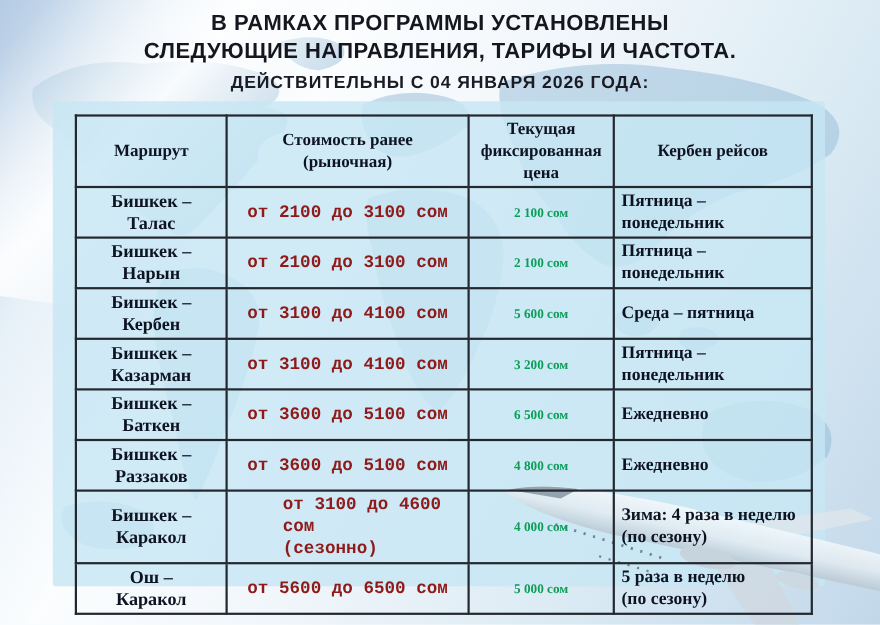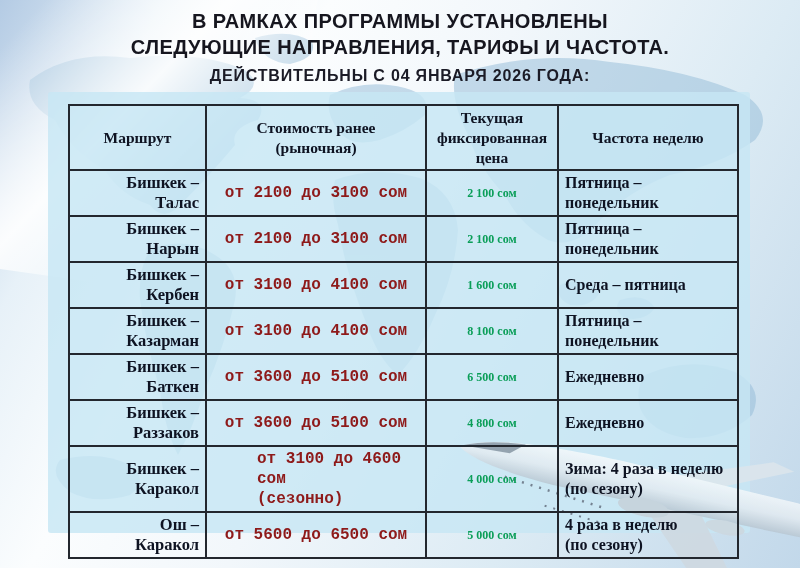--- a/index.html
+++ b/index.html
@@ -22,21 +22,21 @@
     font-family:"Liberation Sans",sans-serif;color:#16161f;}
   .title-line{font-size:20px;font-weight:bold;letter-spacing:.4px;line-height:26px;}
   .subtitle{font-size:16px;font-weight:bold;letter-spacing:.8px;line-height:22px;margin-top:5px;color:#1b1b26;}
   .plane-wrap{position:absolute;left:430px;top:392px;width:480px;height:250px;transform:rotate(12deg);z-index:3;opacity:.85;}
   table.tariffs{
     position:absolute;left:68px;top:104px;width:669px;z-index:4;
     border-collapse:collapse;table-layout:fixed;color:#0e1322;
   }
   table.tariffs td,table.tariffs th{border:2px solid #23272e;padding:2px 6px;vertical-align:middle;overflow:hidden;}
   th{font-size:15.5px;line-height:1.28;text-align:center;font-weight:bold;}
-  .cell-route{font-size:16.5px;font-weight:bold;text-align:right;padding-left:8px;line-height:20px;}
+  .cell-route{font-size:16.5px;font-weight:bold;text-align:center;padding-left:8px;line-height:20px;}
   .cell-prev{text-align:center;}
   .cell-prev span{display:inline-block;text-align:left;font-size:16px;font-weight:bold;line-height:20px;font-family:Liberation Mono, monospace;}
   .cell-fixed{text-align:center;font-size:12px;font-weight:bold;}
   .cell-freq{font-size:16px;font-weight:bold;text-align:left;padding-left:8px;line-height:20px;border-radius:13px;}
   .pre{white-space:pre-line;}
   tr.h-head{height:64px;} tr.r0{height:42px;} tr.r1{height:38px;} tr.r2{height:39px;}
   tr.r3{height:44px;} tr.r4{height:41px;} tr.r5{height:43px;} tr.r6{height:58px;} tr.r7{height:41px;}
 </style>
 </head>
 <body>
@@ -101,21 +101,21 @@
         <col style="width:180px">
       </colgroup>
     <tbody>
         <tr class="h-head">
       <th><span class="pre">Маршрут</span></th>
       <th><span class="pre">Стоимость ранее
 (рыночная)</span></th>
       <th><span class="pre">Текущая
 фиксированная
 цена</span></th>
-      <th><span class="pre">Частота неделю</span></th>
+      <th><span class="pre">Кербен рейсов</span></th>
     </tr>
     <tr class="r0">
       <td class="cell-route pre">Бишкек –
 Талас</td>
       <td class="cell-prev"><span class="pre" style="color: rgb(142, 26, 26);">от 2100 до 3100 сом</span></td>
       <td class="cell-fixed" style="color: rgb(10, 158, 88);">2 100 сом</td>
       <td class="cell-freq pre">Пятница –
 понедельник</td>
     </tr>
     <tr class="r1">
@@ -123,28 +123,28 @@
 Нарын</td>
       <td class="cell-prev"><span class="pre" style="color: rgb(142, 26, 26);">от 2100 до 3100 сом</span></td>
       <td class="cell-fixed" style="color: rgb(10, 158, 88);">2 100 сом</td>
       <td class="cell-freq pre">Пятница –
 понедельник</td>
     </tr>
     <tr class="r2">
       <td class="cell-route pre">Бишкек –
 Кербен</td>
       <td class="cell-prev"><span class="pre" style="color: rgb(142, 26, 26);">от 3100 до 4100 сом</span></td>
-      <td class="cell-fixed" style="color: rgb(10, 158, 88);">1 600 сом</td>
+      <td class="cell-fixed" style="color: rgb(10, 158, 88);">5 600 сом</td>
       <td class="cell-freq pre">Среда – пятница</td>
     </tr>
     <tr class="r3">
       <td class="cell-route pre">Бишкек –
 Казарман</td>
       <td class="cell-prev"><span class="pre" style="color: rgb(142, 26, 26);">от 3100 до 4100 сом</span></td>
-      <td class="cell-fixed" style="color: rgb(10, 158, 88);">8 100 сом</td>
+      <td class="cell-fixed" style="color: rgb(10, 158, 88);">3 200 сом</td>
       <td class="cell-freq pre">Пятница –
 понедельник</td>
     </tr>
     <tr class="r4">
       <td class="cell-route pre">Бишкек –
 Баткен</td>
       <td class="cell-prev"><span class="pre" style="color: rgb(142, 26, 26);">от 3600 до 5100 сом</span></td>
       <td class="cell-fixed" style="color: rgb(10, 158, 88);">6 500 сом</td>
       <td class="cell-freq pre">Ежедневно</td>
     </tr>
@@ -162,18 +162,18 @@
 (сезонно)</span></td>
       <td class="cell-fixed" style="color: rgb(10, 158, 88); text-align: center;">4 000 сом</td>
       <td class="cell-freq pre">Зима: 4 раза в неделю
 (по сезону)</td>
     </tr>
     <tr class="r7">
       <td class="cell-route pre">Ош –
 Каракол</td>
       <td class="cell-prev"><span class="pre" style="color: rgb(142, 26, 26);">от 5600 до 6500 сом</span></td>
       <td class="cell-fixed" style="color: rgb(10, 158, 88); margin-top: 40px;">5 000 сом</td>
-      <td class="cell-freq pre">4 раза в неделю
+      <td class="cell-freq pre">5 раза в неделю
 (по сезону)</td>
     </tr>
   </tbody>
     </table>
 </div>
 
 </body></html>

